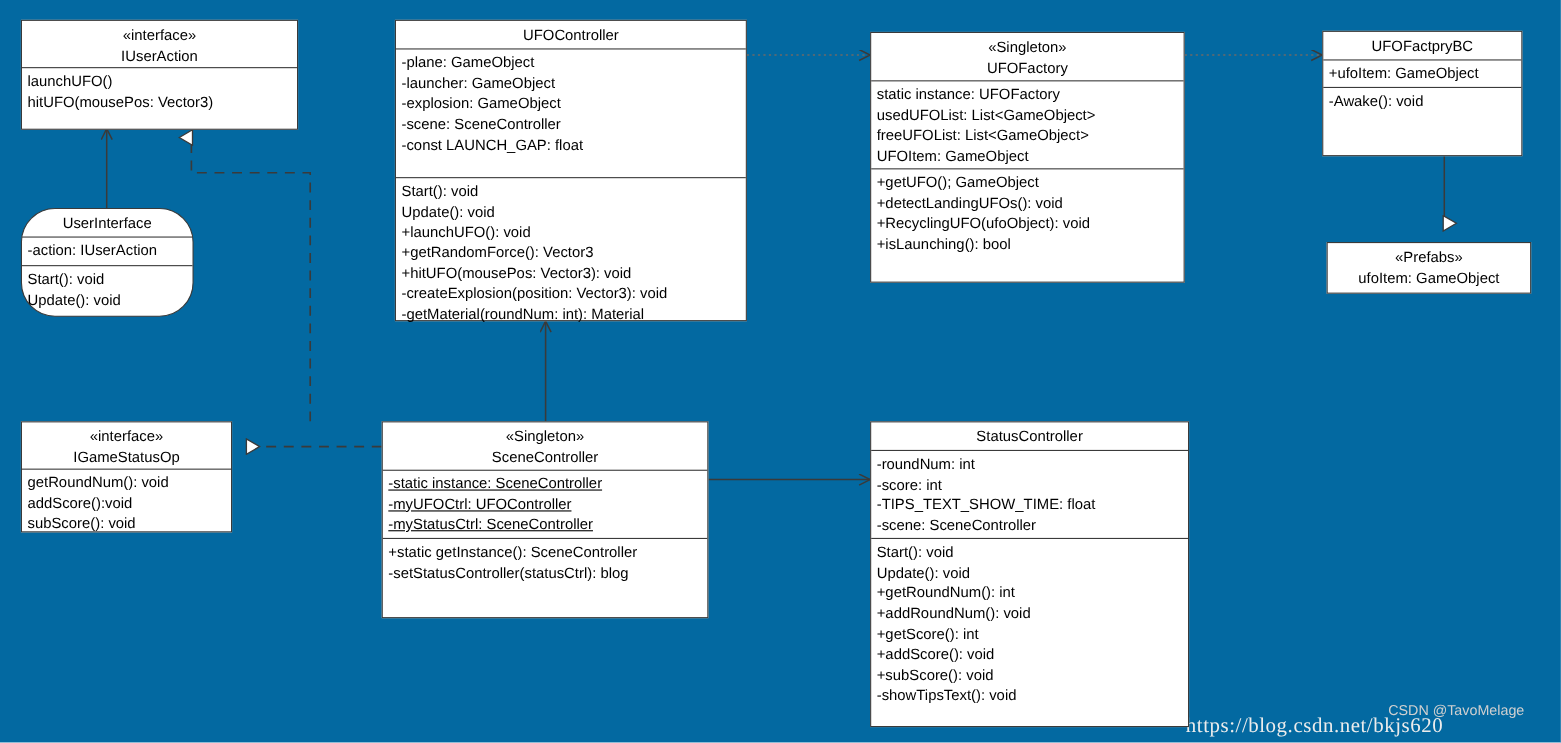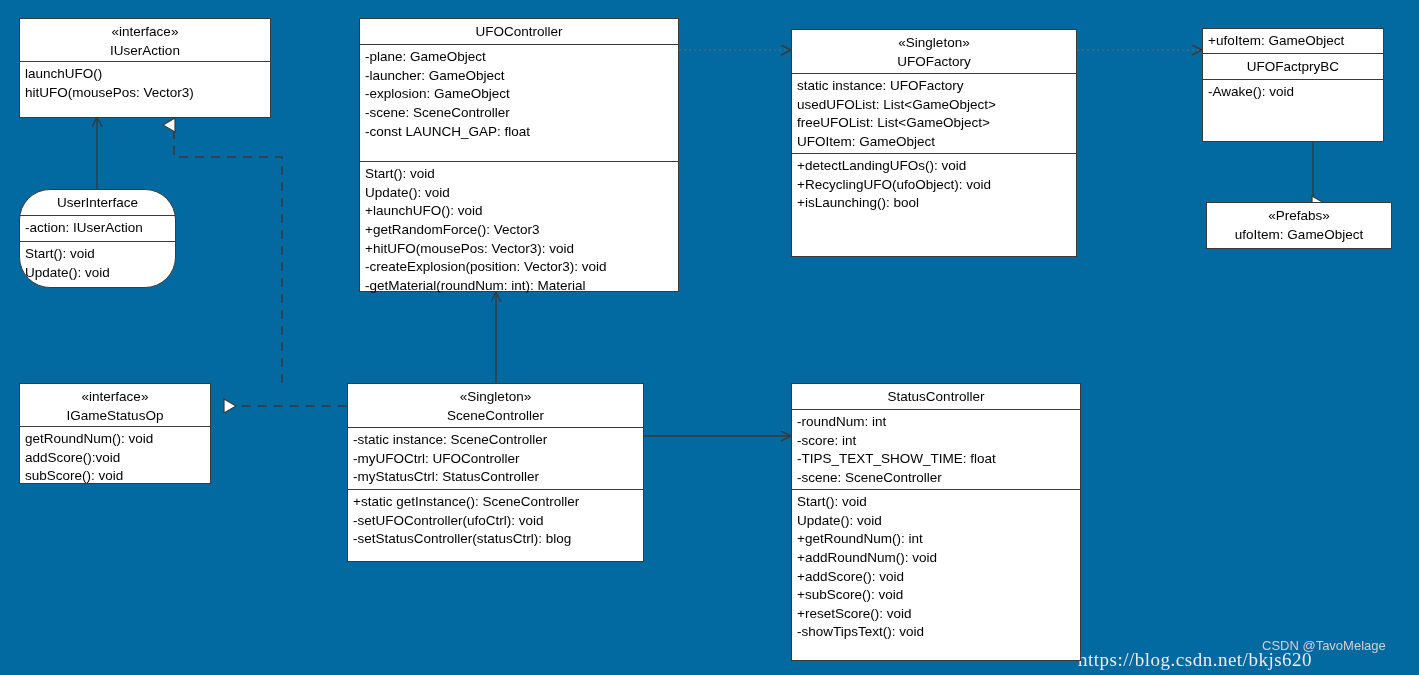--- a/index.html
+++ b/index.html
@@ -192,44 +192,44 @@
       <span class="member">-createExplosion(position: Vector3): void</span>
       <span class="member">-getMaterial(roundNum: int): Material</span>
     </div>
   </div>
 
   <div class="uml-class" style="left:347px; top:383px; width:297px; height:179px;">
     <div class="uml-section head" style="height:44px;">
       <span class="stereo">«Singleton»</span>
       <span class="cname">SceneController</span>
     </div>
-    <div class="uml-section body" style="height:62px;">
+    <div class="uml-section body" style="height:62px;text-decoration:underline;">
       <span class="member">-static instance: SceneController</span>
       <span class="member">-myUFOCtrl: UFOController</span>
-      <span class="member">-myStatusCtrl: StatusController</span>
+      <span class="member">-myStatusCtrl: SceneController</span>
     </div>
     <div class="uml-section body grow">
       <span class="member">+static getInstance(): SceneController</span>
-      <span class="member">-setUFOController(ufoCtrl): void</span>
       <span class="member">-setStatusController(statusCtrl): blog</span>
     </div>
   </div>
 
   <div class="uml-class" style="left:791px; top:29px; width:286px; height:228px;">
     <div class="uml-section head" style="height:44px;">
       <span class="stereo">«Singleton»</span>
       <span class="cname">UFOFactory</span>
     </div>
     <div class="uml-section body" style="height:80px;">
       <span class="member">static instance: UFOFactory</span>
       <span class="member">usedUFOList: List&lt;GameObject&gt;</span>
       <span class="member">freeUFOList: List&lt;GameObject&gt;</span>
       <span class="member">UFOItem: GameObject</span>
     </div>
     <div class="uml-section body grow">
+      <span class="member">+getUFO(); GameObject</span>
       <span class="member">+detectLandingUFOs(): void</span>
       <span class="member">+RecyclingUFO(ufoObject): void</span>
       <span class="member">+isLaunching(): bool</span>
     </div>
   </div>
 
   <div class="uml-class" style="left:791px; top:383px; width:290px; height:278px;">
     <div class="uml-section head" style="height:26px;">
       <span class="cname">StatusController</span>
     </div>
@@ -237,40 +237,40 @@
       <span class="member">-roundNum: int</span>
       <span class="member">-score: int</span>
       <span class="member">-TIPS_TEXT_SHOW_TIME: float</span>
       <span class="member">-scene: SceneController</span>
     </div>
     <div class="uml-section body grow">
       <span class="member">Start(): void</span>
       <span class="member">Update(): void</span>
       <span class="member">+getRoundNum(): int</span>
       <span class="member">+addRoundNum(): void</span>
+      <span class="member">+getScore(): int</span>
       <span class="member">+addScore(): void</span>
       <span class="member">+subScore(): void</span>
-      <span class="member">+resetScore(): void</span>
       <span class="member">-showTipsText(): void</span>
     </div>
   </div>
 
   <div class="uml-class" style="left:1202px; top:28px; width:182px; height:114px;">
+    <div class="uml-section head" style="height:26px;">
+      <span class="cname">UFOFactpryBC</span>
+    </div>
     <div class="uml-section body" style="height:25px;">
       <span class="member">+ufoItem: GameObject</span>
     </div>
-    <div class="uml-section head" style="height:26px;">
-      <span class="cname">UFOFactpryBC</span>
-    </div>
     <div class="uml-section body grow">
       <span class="member">-Awake(): void</span>
     </div>
   </div>
 
-  <div class="uml-class" style="left:1206px; top:202px; width:186px; height:47px;">
+  <div class="uml-class" style="left:1206px; top:220px; width:186px; height:47px;">
     <div class="uml-section head grow">
       <span class="stereo">«Prefabs»</span>
       <span class="cname">ufoItem: GameObject</span>
     </div>
   </div>
 
   <div class="watermark-user" style="left:1262px; top:638px;">CSDN @TavoMelage</div>
   <div class="watermark-url" style="left:1078px; top:649px;text-align:right;">https://blog.csdn.net/bkjs620</div>
 
 </div>

